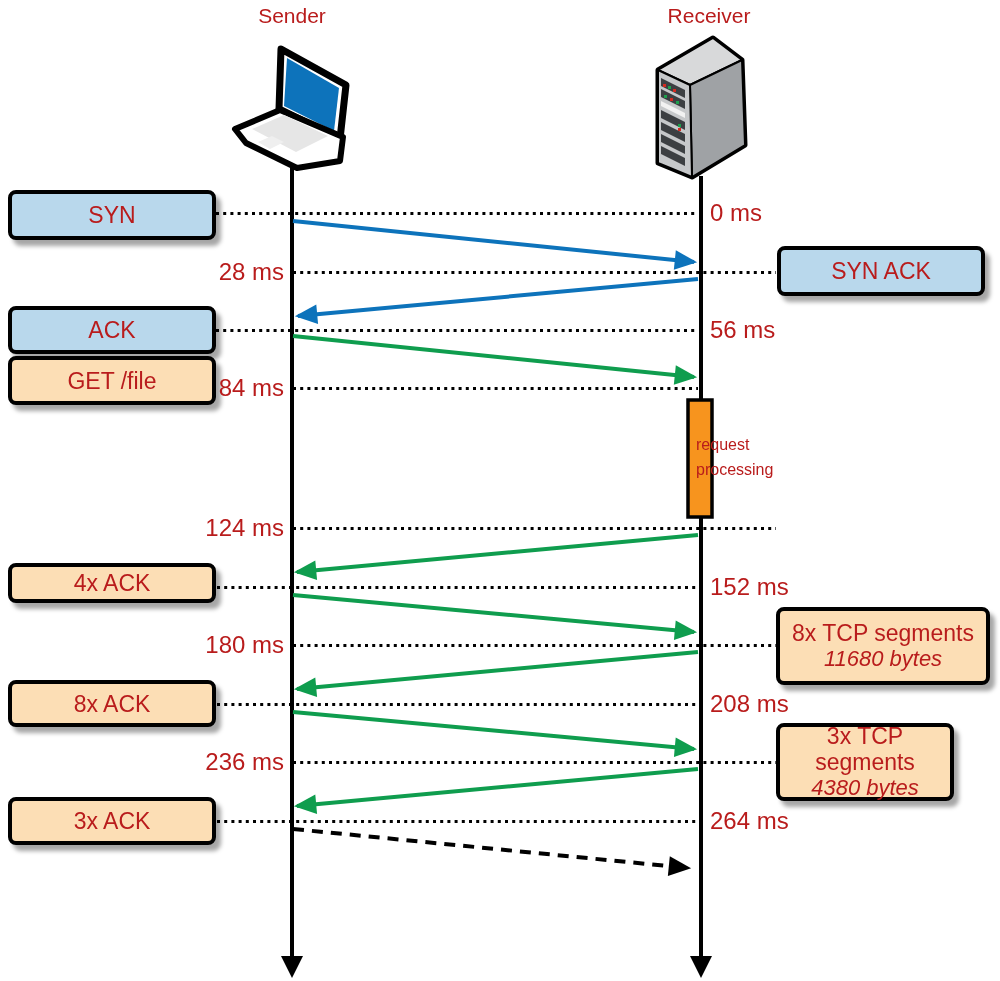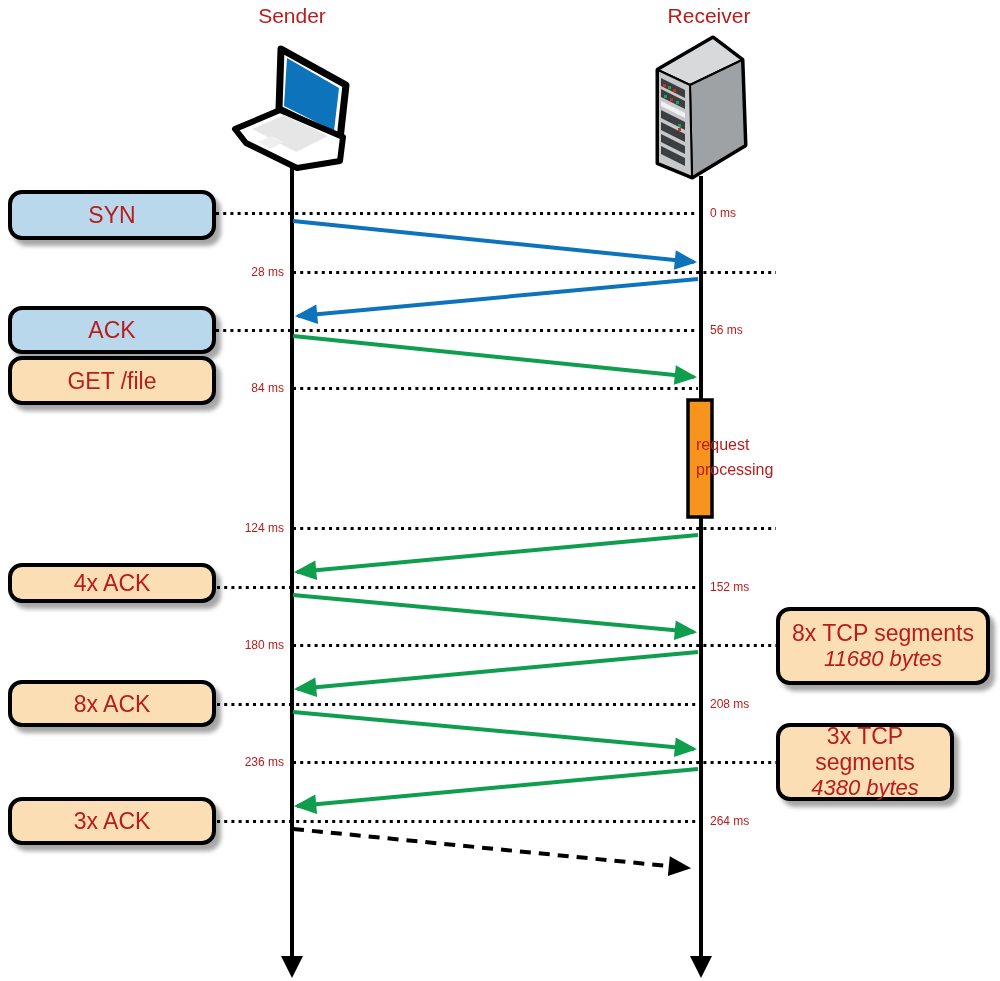--- a/index.html
+++ b/index.html
@@ -6,29 +6,29 @@
   .stage{
     position:relative;width:1000px;height:981px;background:#fff;overflow:hidden;
     font-family:"Liberation Sans", sans-serif;color:#b91c1c;
   }
   .stage svg{position:absolute;left:0;top:0;}
   .abs{position:absolute;}
   .title{
     font-size:21px;line-height:26px;text-align:center;letter-spacing:0px;
   }
   .mbox{
-    position:absolute;box-sizing:border-box;border:4px solid #000;border-radius:14px;
+    position:absolute;box-sizing:border-box;border:4px solid #000;border-radius:8px;
     display:flex;flex-direction:column;align-items:center;justify-content:center;
     font-size:23px;line-height:26px;text-align:center;
     box-shadow:5px 6px 4px rgba(0,0,0,0.35);
   }
   .mbox.blue{background:#b9d8ec;}
   .mbox.orange{background:#fcdeb5;}
   .mbox .l2{font-style:italic;font-size:22px;}
-  .ts{position:absolute;font-size:12px;line-height:24px;white-space:nowrap;}
+  .ts{position:absolute;font-size:24px;line-height:24px;white-space:nowrap;}
   .ts-left{text-align:right;}
   .ts-right{text-align:left;}
   .note{
     position:absolute;font-size:16px;line-height:25px;
   }
 </style>
 </head>
 <body>
 
 <div class="stage">
@@ -132,20 +132,23 @@
   <div class="mbox orange" style="left:8px;top:563px;width:208px;height:40px;">
     <span>4x ACK</span>
   </div>
   <div class="mbox orange" style="left:8px;top:680px;width:208px;height:47px;">
     <span>8x ACK</span>
   </div>
   <div class="mbox orange" style="left:8px;top:797px;width:208px;height:48px;">
     <span>3x ACK</span>
   </div>
 
+  <div class="mbox blue" style="left:777px;top:246px;width:208px;height:50px;">
+    <span>SYN ACK</span>
+  </div>
   <div class="mbox orange" style="left:776px;top:607px;width:214px;height:78px;">
     <span>8x TCP segments</span>
     <span class="l2">11680 bytes</span>
   </div>
   <div class="mbox orange" style="left:776px;top:723px;width:178px;height:78px;">
     <span>3x TCP segments</span>
     <span class="l2">4380 bytes</span>
   </div>
 
   <div class="ts ts-right" style="left:710px;top:201px;width:110px;">0 ms</div>

